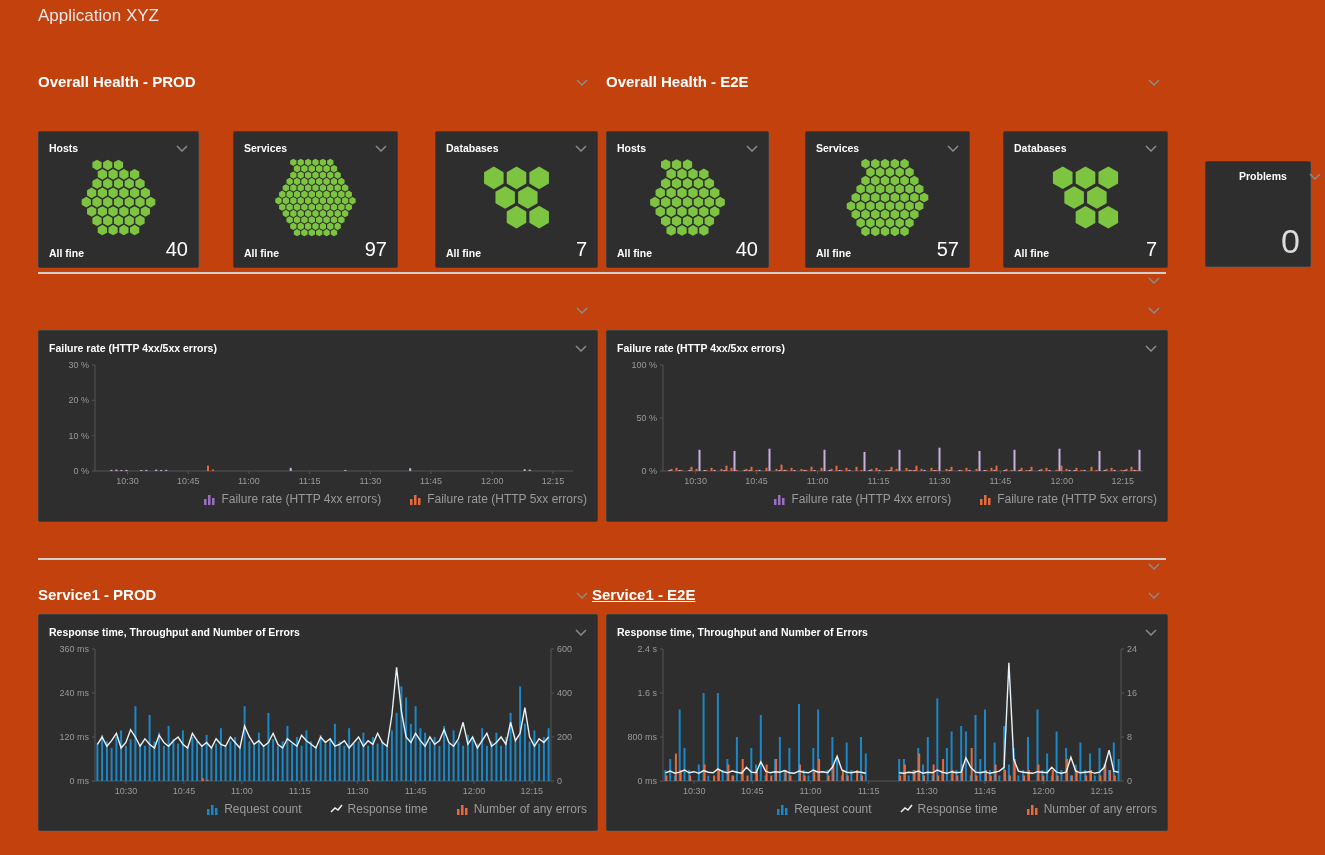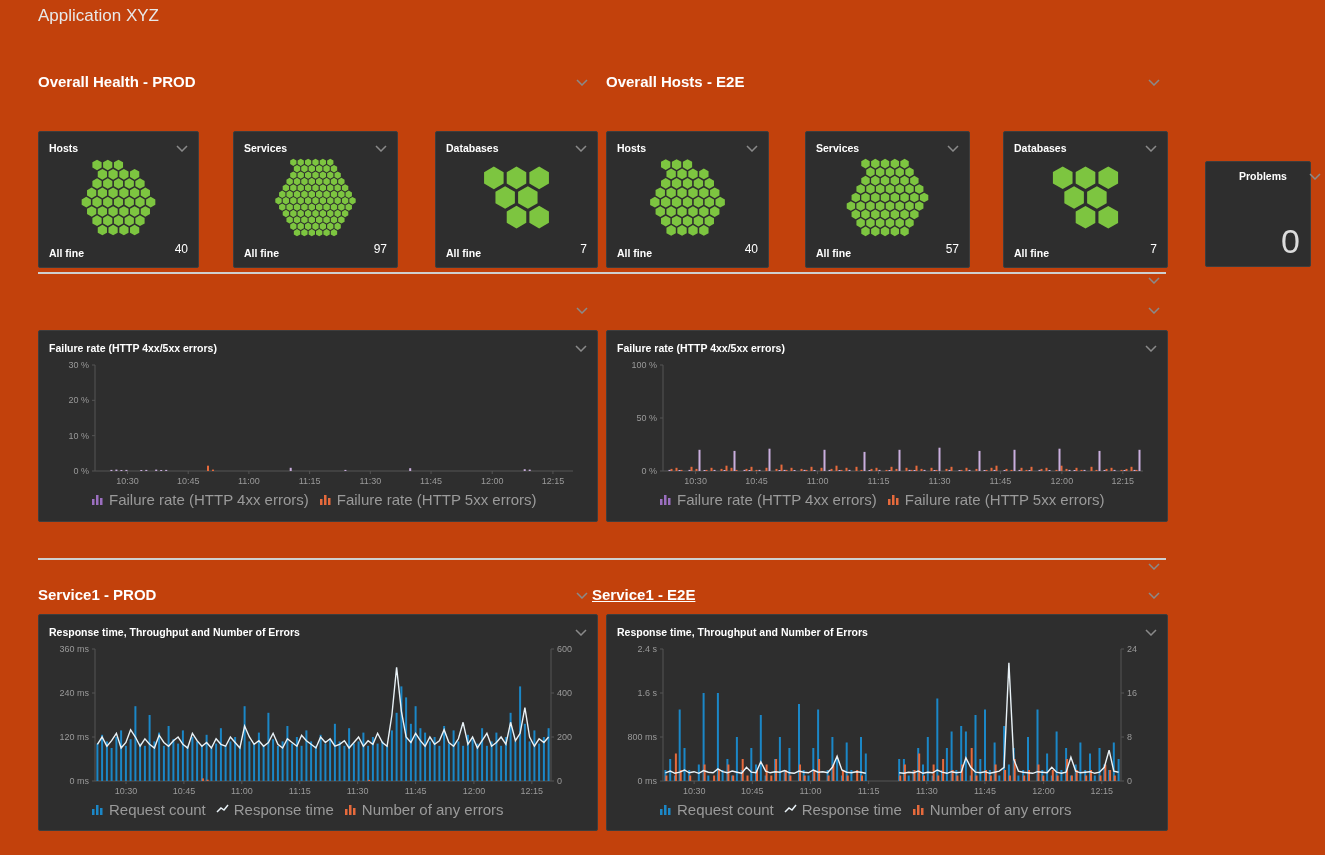--- a/index.html
+++ b/index.html
@@ -11,46 +11,46 @@
   .chev path{stroke:#8a8a8a;stroke-width:1.5;fill:none;}
   .abs-chev{position:absolute;}
   .divider{position:absolute;height:2px;background:#cfcfcf;}
   .tile{position:absolute;background:#2e2e2e;border:1px solid #3d3d3d;border-radius:2px;
         box-sizing:border-box;display:flex;flex-direction:column;padding:8px 10px;margin-top:32px;}
   .tile-head{display:flex;justify-content:space-between;align-items:center;
              font-size:10.5px;font-weight:700;color:#fff;height:16px;}
   .hive{flex:1;width:100%;}
   .tile-foot{display:flex;justify-content:space-between;align-items:flex-end;
              font-size:10.5px;font-weight:700;color:#fff;}
-  .tile-count{font-size:12px;font-weight:300;line-height:20px;}
+  .tile-count{font-size:20px;font-weight:300;line-height:20px;}
   .problems-head{display:flex;align-items:center;gap:8px;font-size:10.5px;font-weight:700;}
   .problems-line{width:24px;height:1px;background:#555;margin-left:auto;margin-right:6px;}
   .problems-count{margin-top:auto;text-align:right;font-size:34px;font-weight:200;color:#dcdcdc;line-height:34px;}
   .panel{position:absolute;background:#2e2e2e;border:1px solid #3d3d3d;border-radius:2px;
          box-sizing:border-box;display:flex;flex-direction:column;padding:8px 10px;}
   .panel-head{display:flex;justify-content:space-between;align-items:center;
               font-size:10.5px;font-weight:700;color:#fff;height:18px;}
   .chart{display:block;}
   .chart text{fill:#9a9a9a;font-size:9px;font-family:"Liberation Sans",sans-serif;}
-  .legend{display:flex;align-items:center;gap:10px;height:20px;margin-left:42px;
-          font-size:15px;color:#9a9a9a;}
+  .legend{display:flex;align-items:center;gap:28px;height:20px;margin-left:42px;
+          font-size:12px;color:#9a9a9a;justify-content:flex-end;}
   .legend-item{display:flex;align-items:center;gap:5px;cursor:pointer;}
 </style>
 </head>
 <body>
 
 <div id="app">
 
   <div class="page-title">Application XYZ</div>
 
   <div class="sec-title" style="left:38px;top:73px;">Overall Health - PROD</div>
   <svg class="chev abs-chev" style="left:576px;top:79px;" width="12" height="7" viewBox="0 0 12 7">
       <path d="M1 1l5 5 5-5"></path>
     </svg>
-  <div class="sec-title" style="left:606px;top:73px;">Overall Hosts - E2E</div>
+  <div class="sec-title" style="left:606px;top:73px;">Overall Health - E2E</div>
   <svg class="chev abs-chev" style="left:1148px;top:79px;" width="12" height="7" viewBox="0 0 12 7">
       <path d="M1 1l5 5 5-5"></path>
     </svg>
 
   <section class="tile" style="left:38px;top:99px;width:161px;height:137px;">
     <div class="tile-head">
         <span>Hosts</span>
       <svg class="chev" width="12" height="7" viewBox="0 0 12 7">
           <path d="M1 1l5 5 5-5"></path>
         </svg>

